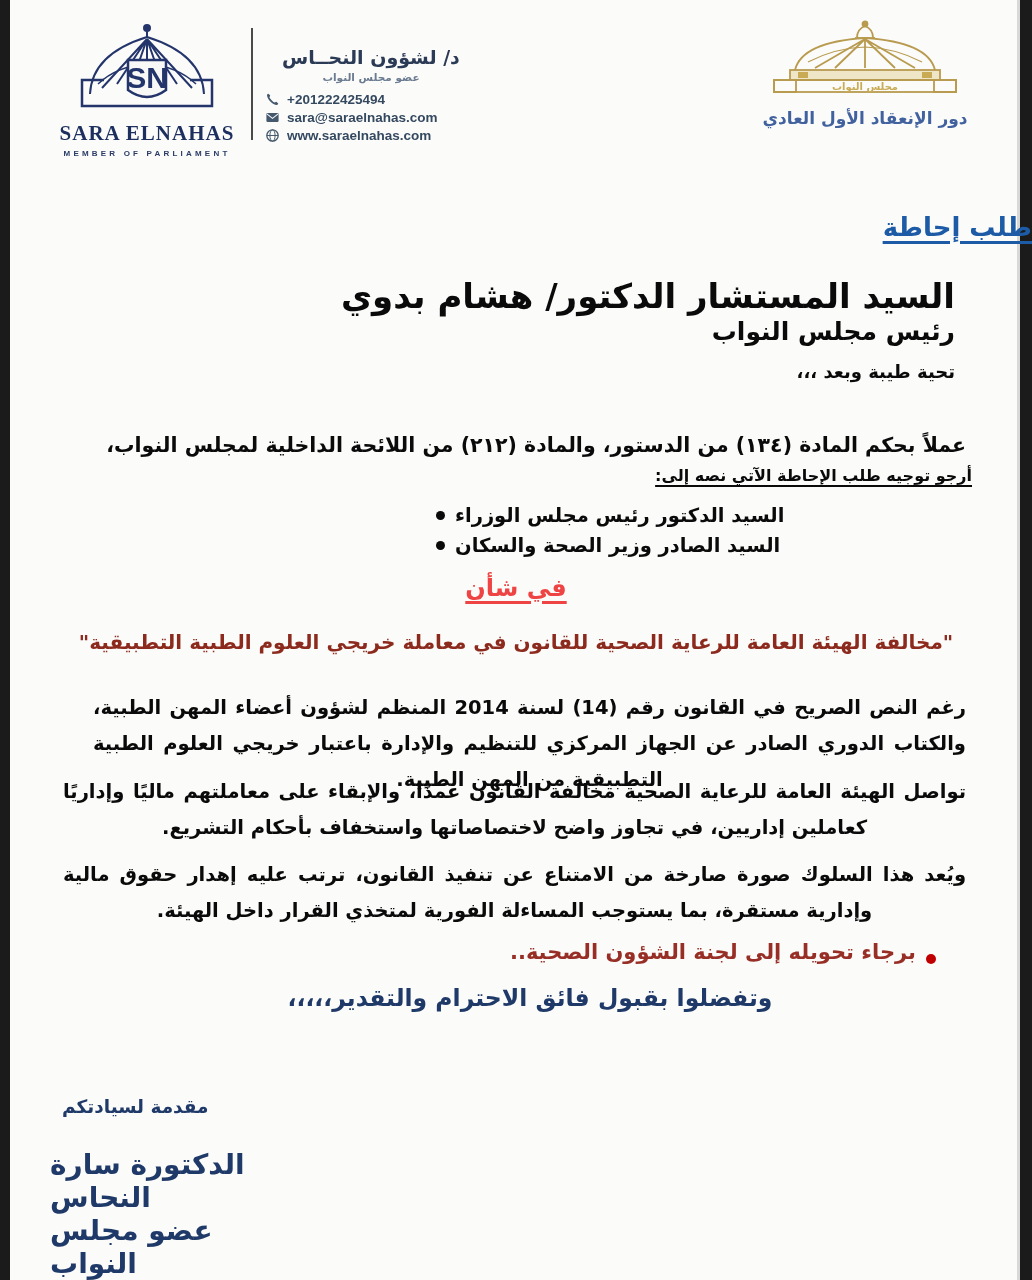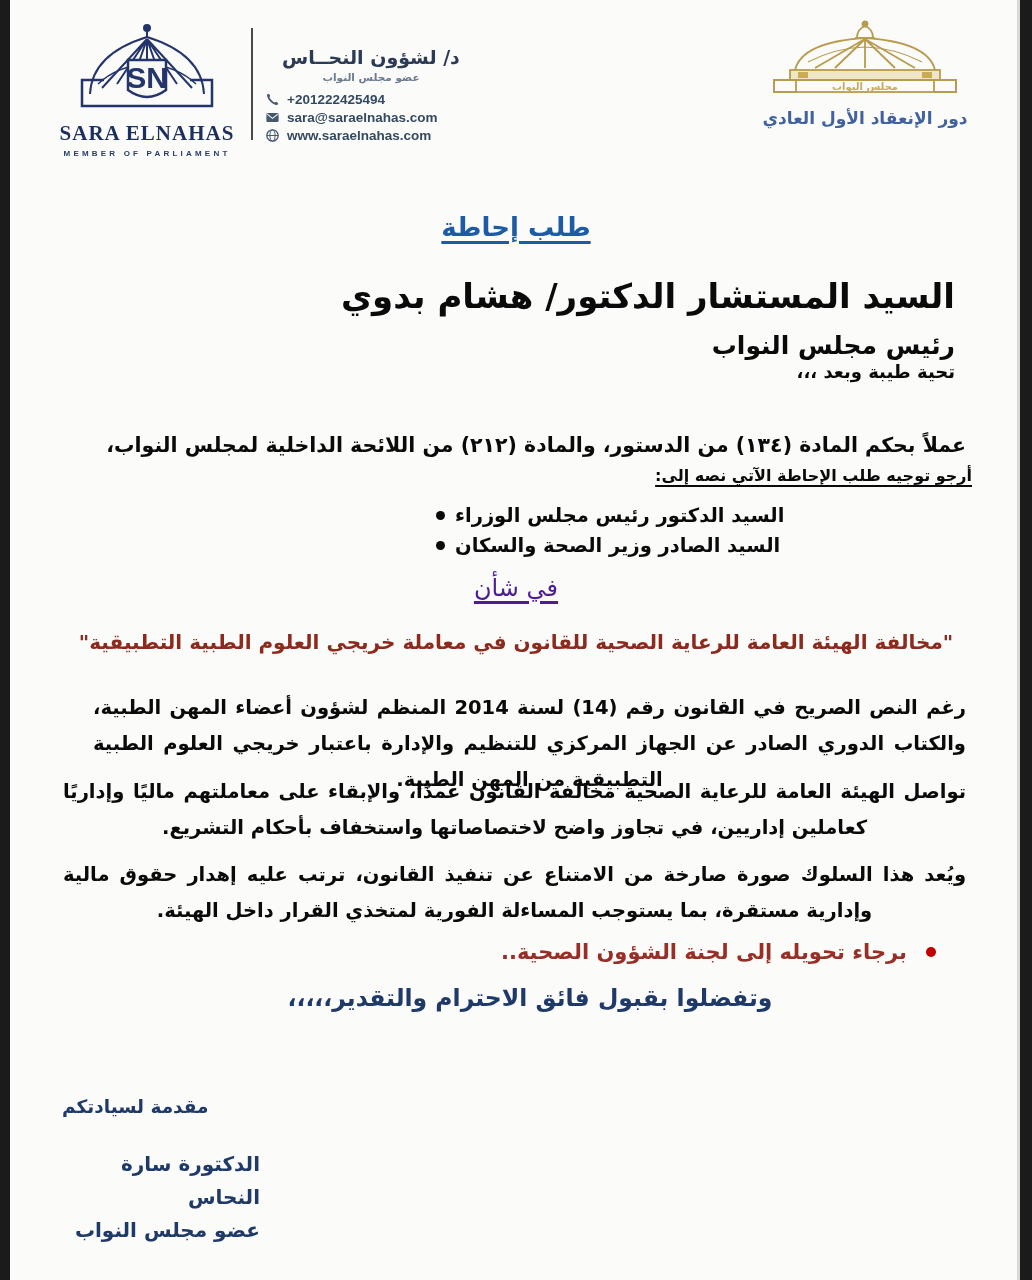--- a/index.html
+++ b/index.html
@@ -34,78 +34,78 @@
   .contact-rows { margin-top:9px; }
   .contact-row { display:flex; align-items:center; gap:8px; margin-top:3px; }
   .contact-row .txt { font-family:"Liberation Sans", sans-serif; font-weight:bold; font-size:13.5px; color:#34495f; }
   .cicon { width:13px; height:13px; flex:0 0 13px; }
 
   .logo-right { left:735px; top:20px; width:260px; text-align:center; }
   .logo-right .ar-line { direction:rtl; font-weight:bold; color:#41629e; font-size:17px; line-height:25px; }
 
   
   .title {
-    left:0; right:0; top:212px; text-align:center;
+    left:0; right:0; top:212px; 
     color:#1d5ba6; font-weight:bold; font-size:26px; direction:rtl;
   }
   .title span { text-decoration:underline; text-underline-offset:5px; text-decoration-thickness:2.5px; }
 
   .addr1 { right:77px; top:276px; direction:rtl; font-weight:bold; font-size:34px; color:#0a0a0a; }
-  .addr2 { right:77px; top:331px; direction:rtl; font-weight:bold; font-size:25px; color:#0a0a0a;text-align:right; }
+  .addr2 { right:77px; top:317px; direction:rtl; font-weight:bold; font-size:25px; color:#0a0a0a;text-align:right; }
   .greet { right:77px; top:361px; direction:rtl; font-weight:bold; font-size:18px; color:#0a0a0a; }
 
   .legal {
     right:66px; left:64px; top:427px; direction:rtl; text-align:right;
     font-weight:bold; font-size:20.5px; line-height:36px; color:#0a0a0a;
   }
   .request-line {
     right:60px; top:466px; direction:rtl; font-weight:bold; font-size:16px; color:#0a0a0a;
     text-decoration:underline; text-underline-offset:4px; text-decoration-thickness:2px;
   }
 
   .recipients { left:436px; top:500px; }
   .recipient-row { display:flex; align-items:center; gap:10px; height:30px; }
   .dot { width:9px; height:9px; border-radius:50%; background:#0a0a0a; flex:0 0 9px; }
   .recipient-row .rtxt { direction:rtl; font-weight:bold; font-size:19.5px; color:#0a0a0a; white-space:nowrap; }
 
   .regarding {
     left:0; right:0; top:574px; text-align:center;
-    color:#4c1d95; font-weight:normal; font-size:24px; direction:rtl;
+    color:#ef4444; font-weight:bold; font-size:24px; direction:rtl;
   }
   .regarding span { text-decoration:underline; text-underline-offset:5px; text-decoration-thickness:2.5px; }
 
   .subject {
     left:30px; right:30px; top:630px; text-align:center; direction:rtl;
     color:#8c2a1d; font-weight:bold; font-size:20px;
   }
 
   .para {
     left:63px; right:66px; direction:rtl;
     text-align:justify; text-align-last:center;
     font-weight:bold; font-size:19.5px; line-height:36px; color:#0a0a0a;
   }
   .para1 { top:690px;margin-left:30px; }
   .para2 { top:774px; }
   .para3 { top:857px; }
 
   .action-row {
-    right:96px; top:940px; display:flex; align-items:center; gap:19px; direction:rtl;
+    right:96px; top:940px; display:flex; align-items:flex-end; gap:10px; direction:rtl;
   }
   .action-row .adot { width:10px; height:10px; border-radius:50%; background:#c00000; flex:0 0 10px; }
   .action-row .atxt { font-weight:bold; font-size:21px; color:#982f26; white-space:nowrap; }
 
   .closing {
     left:0; right:0; top:984px; text-align:center; direction:rtl;
     color:#1f3a68; font-weight:bold; font-size:23.5px;
     transform:translateX(14px);
   }
 
   .sig-presented { left:62px; top:1096px; direction:rtl; font-weight:bold; font-size:18.5px; color:#1f3a68; }
-  .sig-block { left:50px; top:1148px; width:210px; text-align:right; direction:rtl;
-               font-weight:bold; font-size:20px; line-height:33px; color:#1f3a68; }
+  .sig-block { left:50px; top:1148px; width:210px; text-align:left; direction:rtl;
+               font-weight:bold; font-size:28px; line-height:33px; color:#1f3a68; }
 </style>
 </head>
 <body>
 
 <div class="abs edge-left"></div>
 <div class="abs edge-right"></div>
 
 <div class="abs logo-left">
   <svg width="150" height="95" viewBox="0 0 150 95">
     <g stroke="#24356b" fill="none" stroke-width="2">

